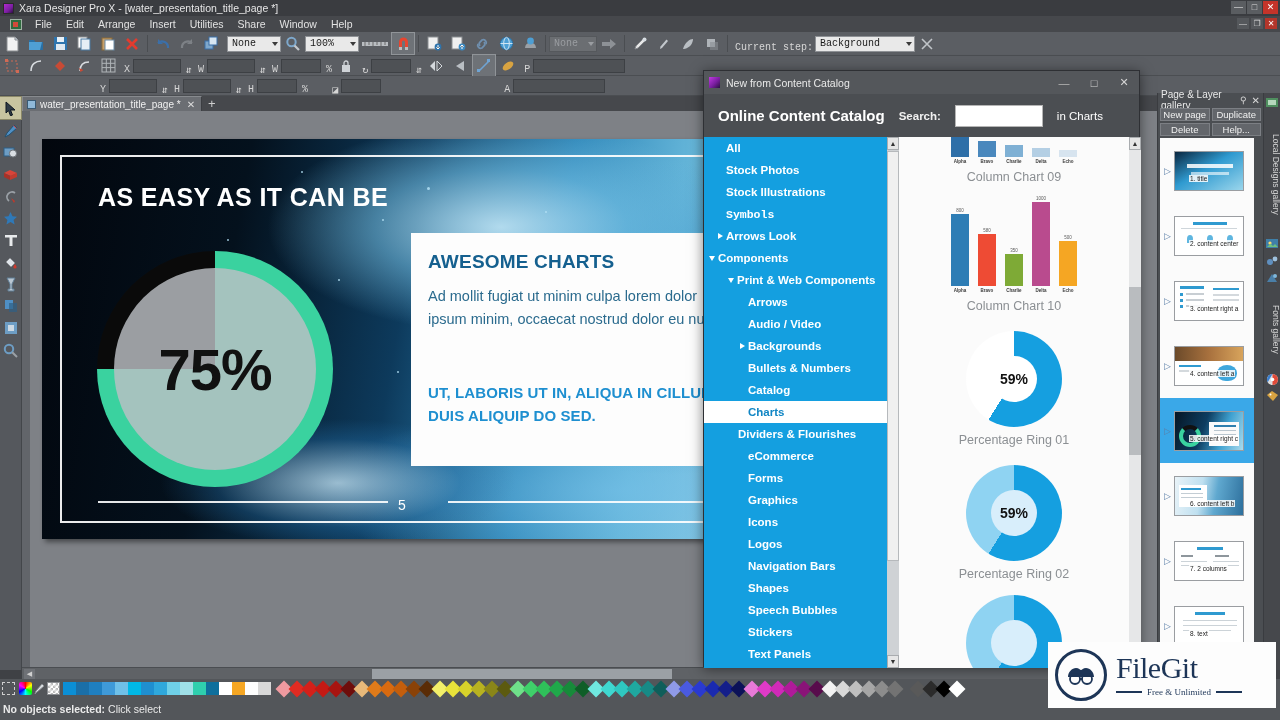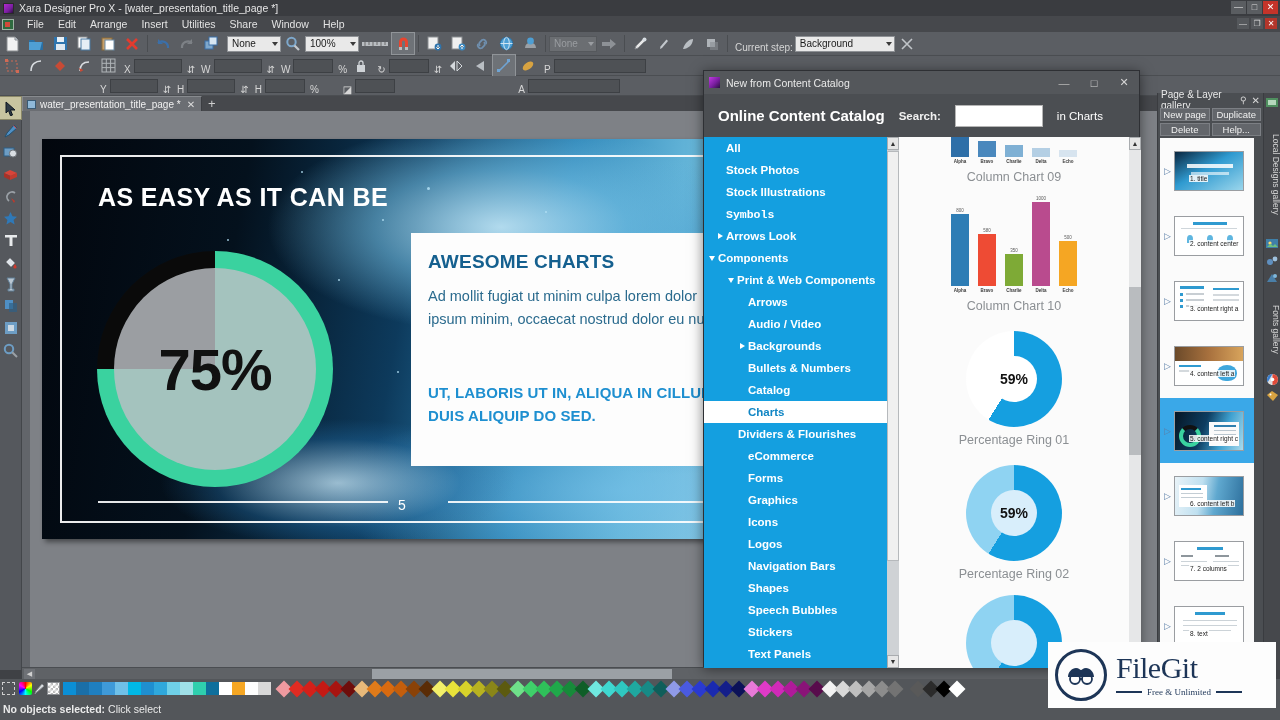--- a/index.html
+++ b/index.html
@@ -29,21 +29,21 @@
   .win-btn {
     width: 15px; height: 13px; background: #5a5d61;
     display: flex; align-items: center; justify-content: center;
     font-size: 9px; color: #ddd; line-height: 1;
   }
   .win-btn.close { background: #c4342a; color: #fff; }
 
   
   .menubar {
     position: absolute; left: 0; top: 16px; width: 1280px; height: 16px;
-    background: #46484c; display: flex; align-items: center; padding-left: 0;
+    background: #46484c; display: flex; align-items: center; padding-left: 8px;
   }
   .menu-app-icon {
     width: 12px; height: 11px; margin: 0 6px 0 2px;
     background: #2f6a3f; border: 1px solid #9fb3a4; position: relative;
   }
   .menu-app-icon::after {
     content: ""; position: absolute; left: 2px; top: 2px; width: 5px; height: 5px; background: #d24a3a;
   }
   .menu-item {
     padding: 1px 7px; font-size: 10.5px; color: #e2e2e2; cursor: default;
@@ -53,20 +53,21 @@
     width: 12px; height: 11px; background: #55585c; font-size: 8px;
     display: flex; align-items: center; justify-content: center; color: #ddd;
   }
   .mwin-btn.close { background: #b4362b; color: #fff; }
 
   
   .toolbar {
     position: absolute; left: 0; width: 1280px;
     background: #5b5e63; display: flex; align-items: center;
     border-bottom: 1px solid #4b4e52;
+    font-family: Liberation Mono, monospace;
   }
   .toolbar.row1 { top: 32px; height: 24px; }
   .toolbar.row2 { top: 56px; height: 20px; }
   .toolbar.row3 { top: 76px; height: 20px; background: #5b5e63; }
 
   .tb-btn {
     width: 22px; height: 21px; display: flex; align-items: center; justify-content: center;
     margin: 0 1px; position: relative;
   }
   .tb-btn.active { background: #6e7277; outline: 1px solid #909498; }

